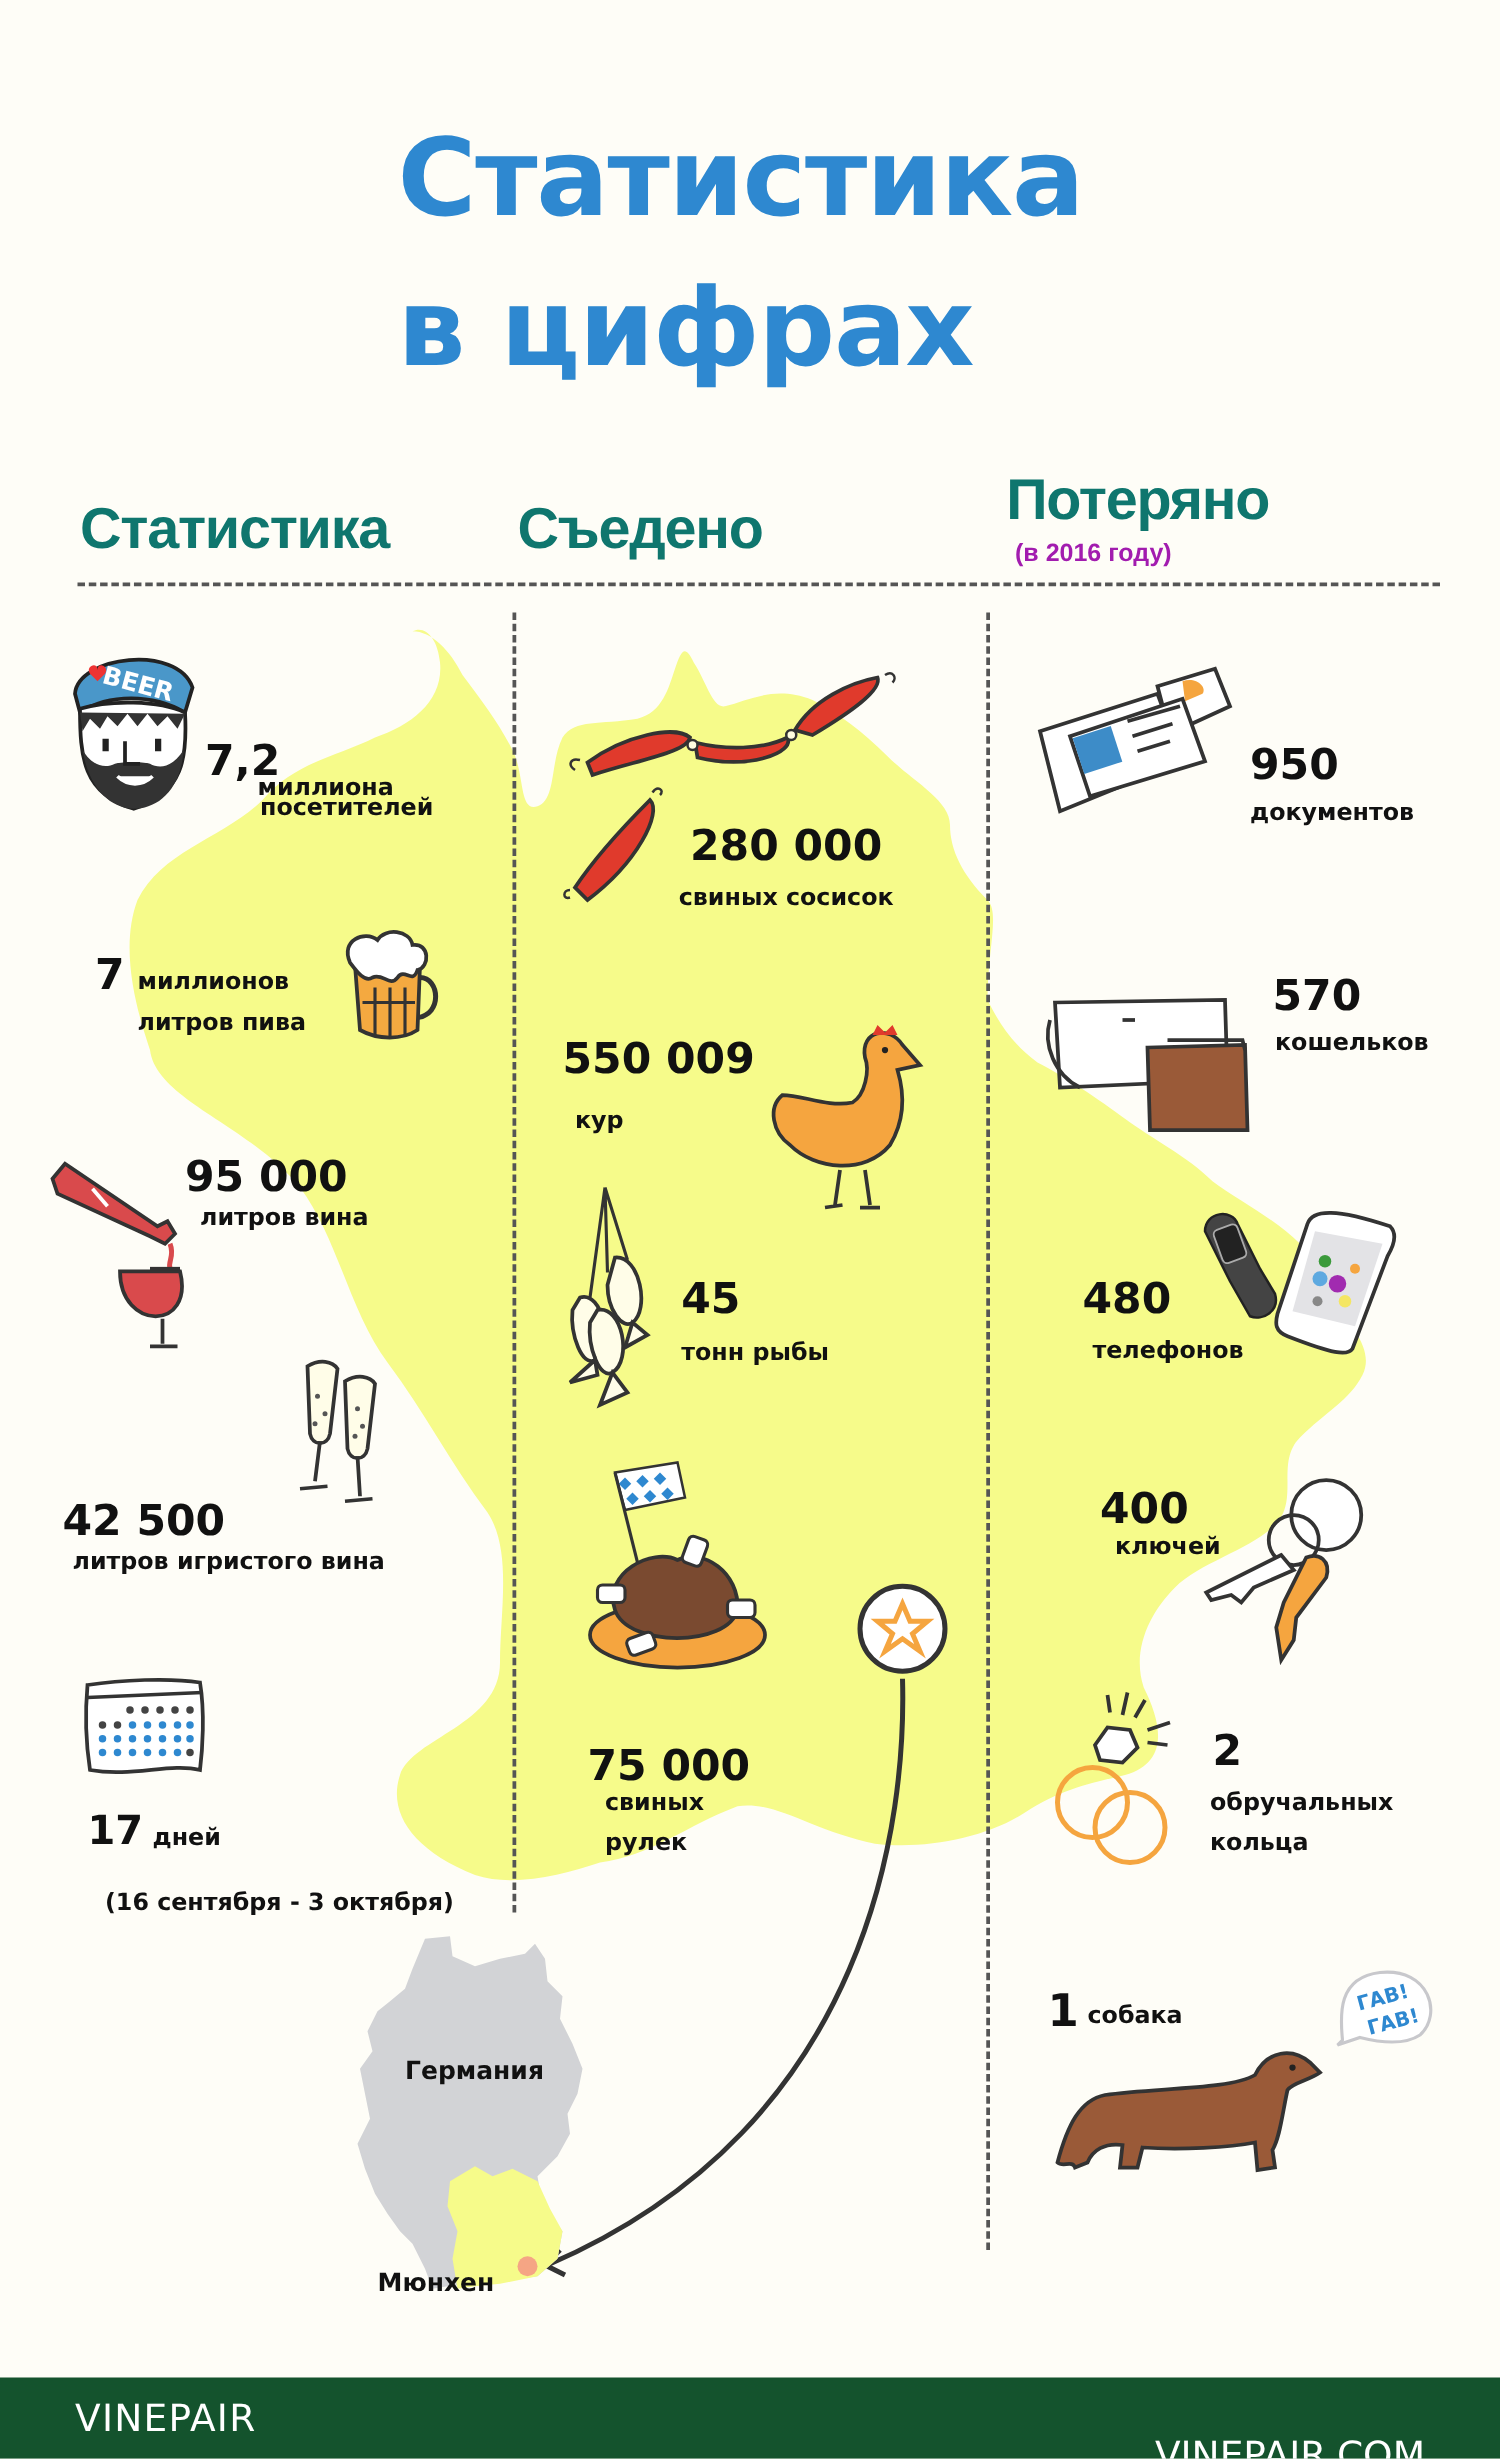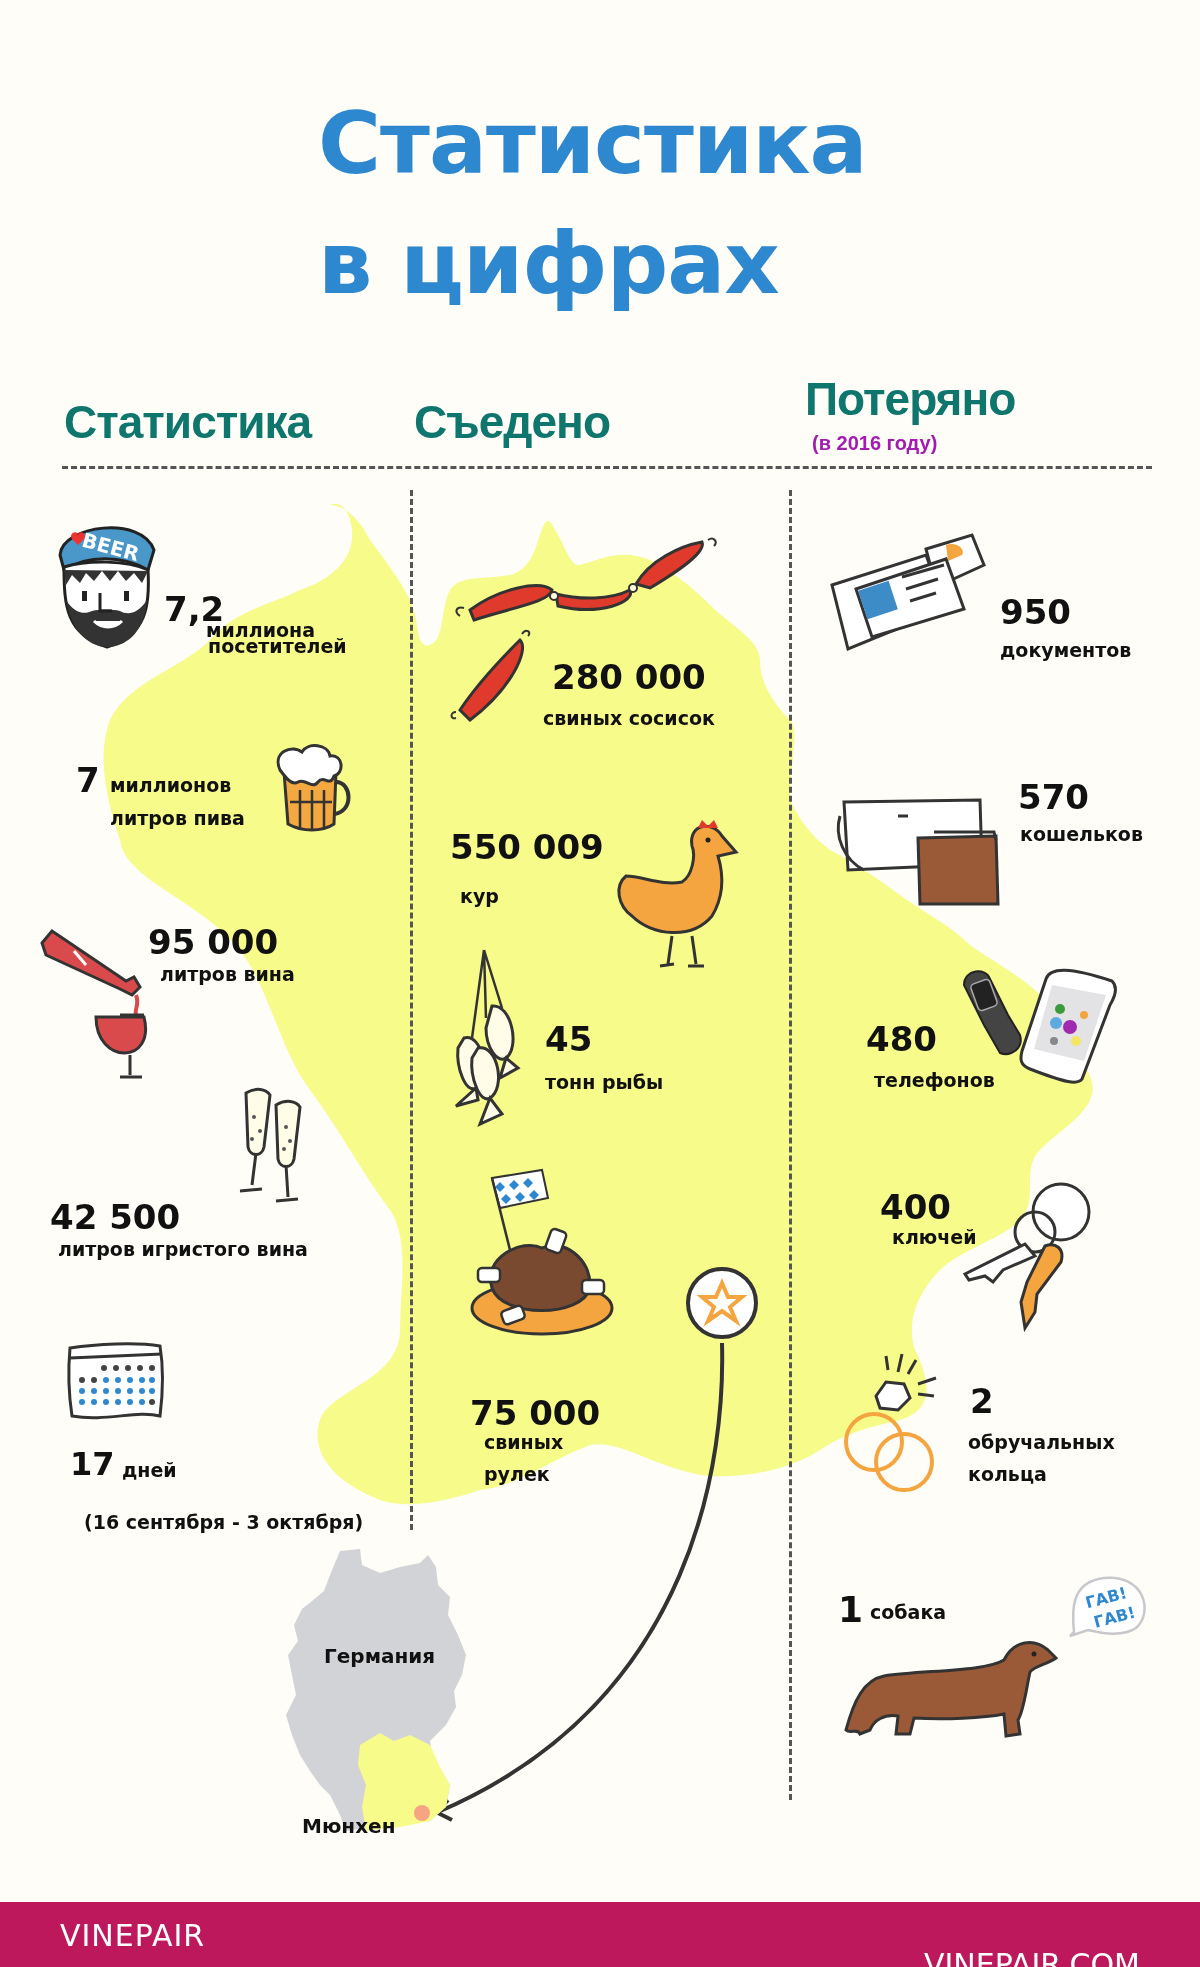--- a/index.html
+++ b/index.html
@@ -6,21 +6,21 @@
   html, body { width: 1200px; height: 1967px; background: #fefdf7; }
   body { position: relative; overflow: hidden; font-family: "DejaVu Sans", sans-serif; color: #111; }
   .abs { position: absolute; }
   .title { color: #2e88d0; font-family: "DejaVu Sans", sans-serif; font-weight: bold; font-size: 86px; letter-spacing: -1px; line-height: 1; white-space: nowrap; }
   .col-head { font-family: "Liberation Sans", sans-serif; font-weight: bold; font-size: 46px; color: #0f766e; white-space: nowrap; letter-spacing: -1px; }
   .col-sub { font-family: "Liberation Sans", sans-serif; font-weight: bold; font-size: 20px; color: #a21caf; white-space: nowrap; }
   .big { font-family: "DejaVu Sans", sans-serif; font-weight: bold; font-size: 34px; line-height: 1; white-space: nowrap; color: #111; }
   .lbl { font-family: "DejaVu Sans", sans-serif; font-weight: bold; font-size: 19px; line-height: 1.35; white-space: nowrap; color: #111; }
   .hdash { left: 62px; top: 466px; width: 1090px; height: 0; border-top: 3px dashed #555; }
   .vdash { width: 0; border-left: 3px dashed #555; }
-  .footer { left: 0; top: 1902px; width: 1200px; height: 65px; background: #be185d; }
+  .footer { left: 0; top: 1902px; width: 1200px; height: 65px; background: #14532d; }
   .footer-logo { left: 60px; top: 16px; color: #fff; font-family: "DejaVu Sans", sans-serif; font-size: 30px; letter-spacing: 1px; }
   .footer-url { right: 60px; top: 16px; color: #fff; font-family: "DejaVu Sans", sans-serif; font-size: 30px; font-weight: normal; letter-spacing: 0; margin-top: 29px; }
   svg { position: absolute; overflow: visible; }
   .map-label { font-family: "DejaVu Sans", sans-serif; font-weight: bold; font-size: 20px; color: #111; white-space: nowrap; }
 </style>
 </head>
 <body>
 
 <svg style="left:0;top:0" width="1200" height="1967" viewBox="0 0 1200 1967">
   <path fill="#f6fb8a" d="

